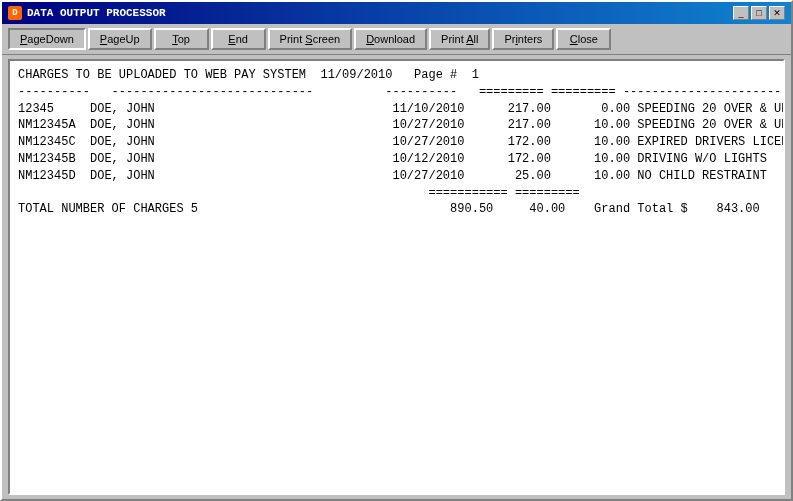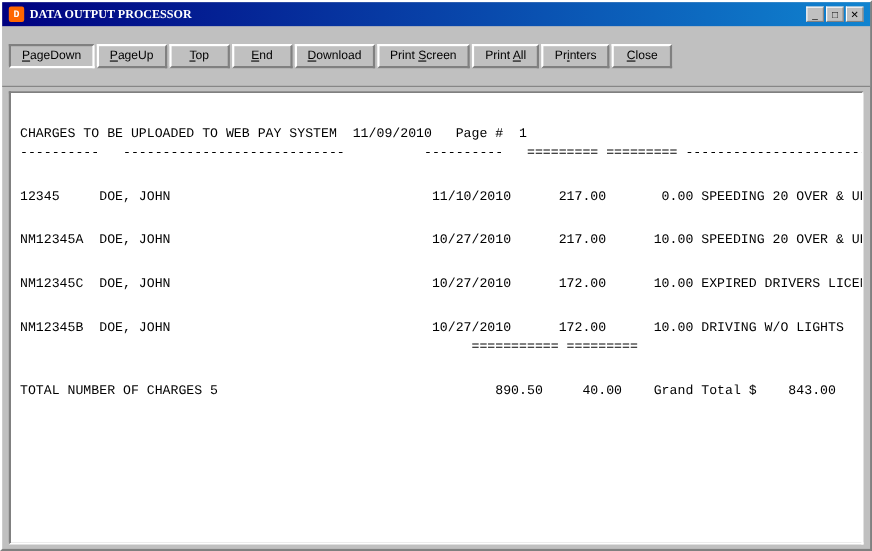--- a/index.html
+++ b/index.html
@@ -42,21 +42,21 @@
       background: #ff6600;
       border-radius: 2px;
       display: flex;
       align-items: center;
       justify-content: center;
       font-size: 9px;
       color: white;
       font-weight: bold;
     }
     .title-text {
-      font-family: Liberation Serif, serif;
+      font-family: Liberation Mono, monospace;
       font-size: 11px;
       font-weight: bold;
       color: white;
     }
     .title-controls {
       display: flex;
       gap: 2px;
     }
     .title-btn {
       width: 16px;
@@ -71,21 +71,21 @@
       justify-content: center;
       cursor: pointer;
       color: black;
       font-family: Arial, sans-serif;
     }
     .title-btn.close-btn {
       background: #c0c0c0;
     }
     .toolbar {
       background: #c0c0c0;
-      padding: 16px 6px;
+      padding: 4px 6px;
       display: flex;
       gap: 2px;
       flex-shrink: 0;
       border-bottom: 1px solid #808080;
     }
     .toolbar-btn {
       background: #c0c0c0;
       border: 2px solid #c0c0c0;
       border-top: 2px solid #ffffff;
       border-left: 2px solid #ffffff;
@@ -117,21 +117,20 @@
       padding: 6px 8px;
       font-family: 'Courier New', Courier, monospace;
       font-size: 12px;
       line-height: 1.4;
     }
     .report-line {
       white-space: pre;
       font-family: 'Courier New', Courier, monospace;
       font-size: 12px;
       color: #000000;
-      margin-top: 23px;
     }
     .separator-line {
       white-space: pre;
       font-family: 'Courier New', Courier, monospace;
       font-size: 12px;
       color: #000000;
     }
   </style>
 </head>
 <body>
@@ -156,30 +155,31 @@
         <span>✕</span>
       </div>
     </div>
   </div>
 
   <div class="toolbar">
     <button class="toolbar-btn active"><u>P</u>ageDown</button>
     <button class="toolbar-btn"><u>P</u>ageUp</button>
     <button class="toolbar-btn"><u>T</u>op</button>
     <button class="toolbar-btn"><u>E</u>nd</button>
+    <button class="toolbar-btn">Print <u>S</u>creen</button>
     <button class="toolbar-btn"><u>D</u>ownload</button>
-    <button class="toolbar-btn">Print <u>S</u>creen</button>
     <button class="toolbar-btn">Print <u>A</u>ll</button>
     <button class="toolbar-btn">Pr<u>i</u>nters</button>
     <button class="toolbar-btn"><u>C</u>lose</button>
   </div>
 
   <div class="content-area">
     <div class="report-line">CHARGES TO BE UPLOADED TO WEB PAY SYSTEM  11/09/2010   Page #  1</div>
     <div class="separator-line">----------   ----------------------------          ----------   ========= ========= ----------------------------</div>
     <div class="report-line">12345     DOE, JOHN                                 11/10/2010      217.00       0.00 SPEEDING 20 OVER &amp; UP</div>
     <div class="report-line">NM12345A  DOE, JOHN                                 10/27/2010      217.00      10.00 SPEEDING 20 OVER &amp; UP</div>
     <div class="report-line">NM12345C  DOE, JOHN                                 10/27/2010      172.00      10.00 EXPIRED DRIVERS LICENSE</div>
-    <div class="report-line">NM12345B  DOE, JOHN                                 10/27/2010      172.00      10.00 DRIVING W/O LIGHTS</div>
+    <div class="report-line">NM12345B  DOE, JOHN                                 10/12/2010      172.00      10.00 DRIVING W/O LIGHTS</div>
+    <div class="report-line">NM12345D  DOE, JOHN                                 10/27/2010       25.00      10.00 NO CHILD RESTRAINT</div>
     <div class="separator-line">                                                         =========== =========</div>
     <div class="report-line">TOTAL NUMBER OF CHARGES 5                                   890.50     40.00    Grand Total $    843.00</div>
   </div>
 </div>
 
 </body></html>

